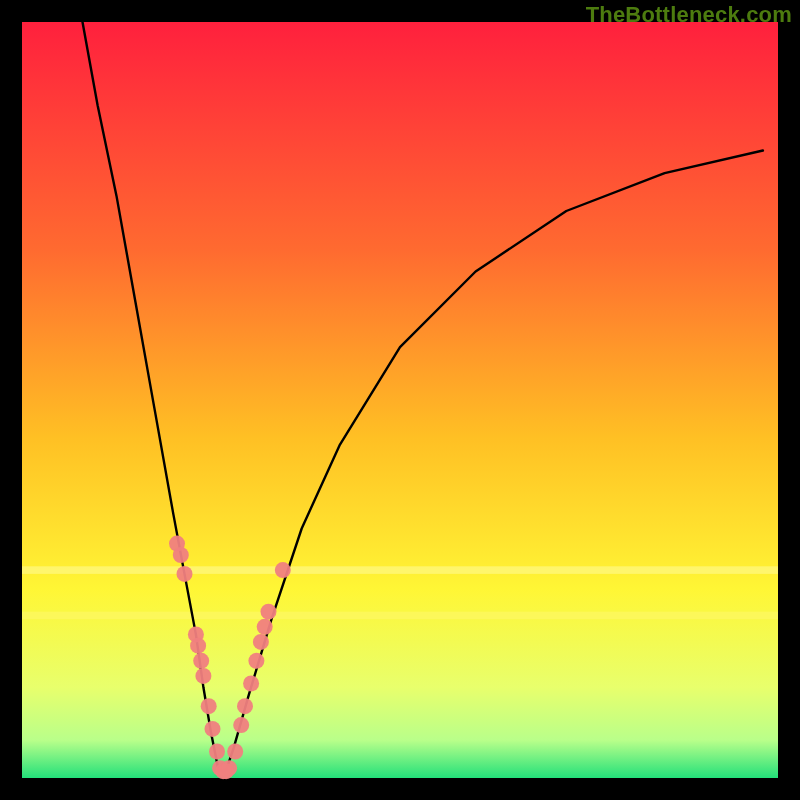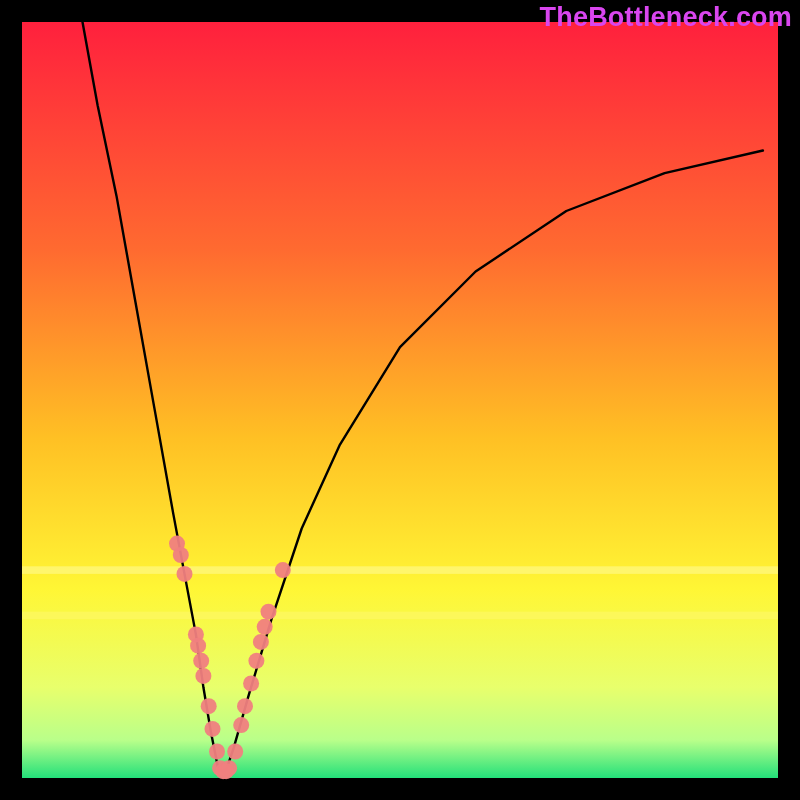--- a/index.html
+++ b/index.html
@@ -16,23 +16,23 @@
     height: 800px;
   }
   svg {
     display: block;
   }
   .watermark {
     position: absolute;
     top: 2px;
     right: 8px;
     font-family: Arial, Helvetica, sans-serif;
-    font-size: 27px;
+    font-size: 22px;
     font-weight: 600;
-    color: #d946ef;
+    color: #4d7c0f;
     letter-spacing: 0.2px;
     user-select: none;
   }
 </style>
 </head>
 <body>
 
 <div class="chart-wrap">
   <svg id="svg-root" width="800" height="800" viewBox="0 0 800 800">
       <rect x="0" y="0" width="800" height="800" fill="#000"></rect>

